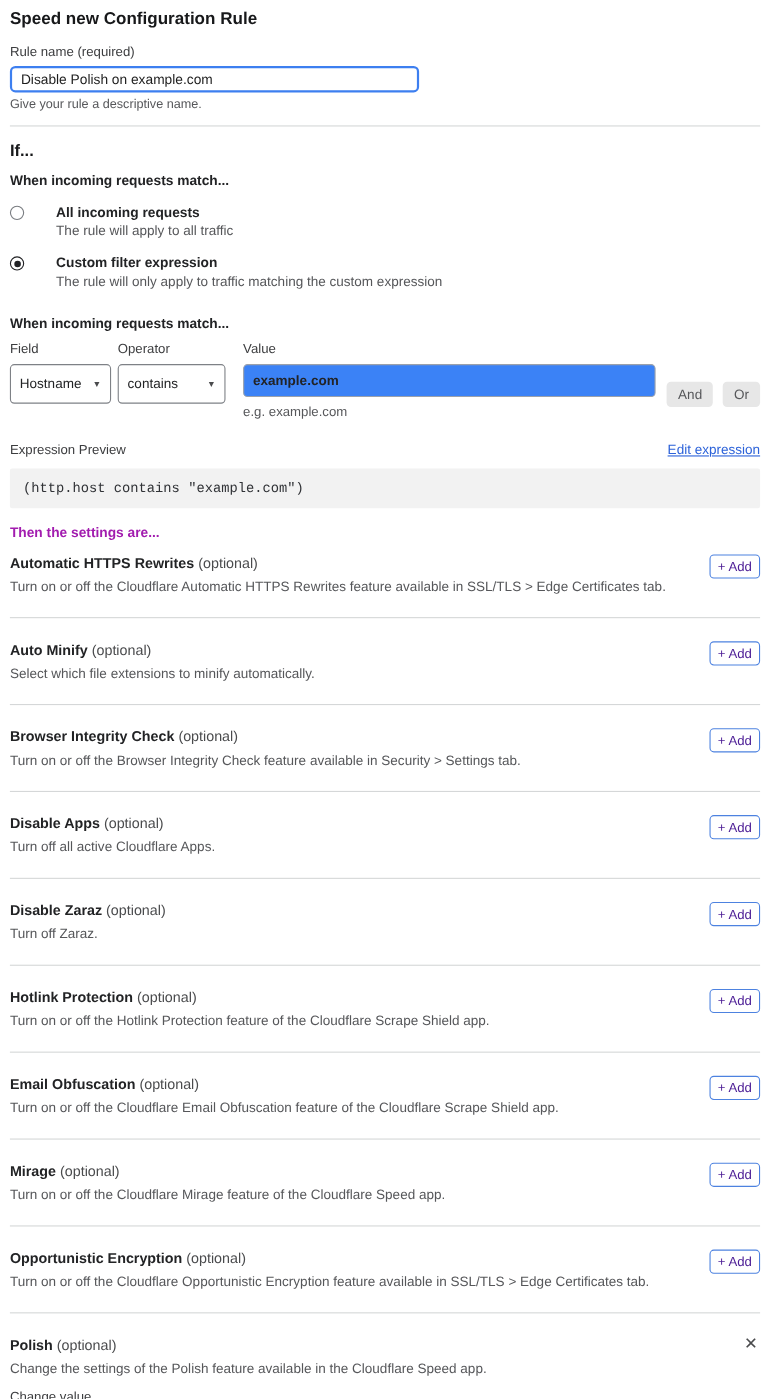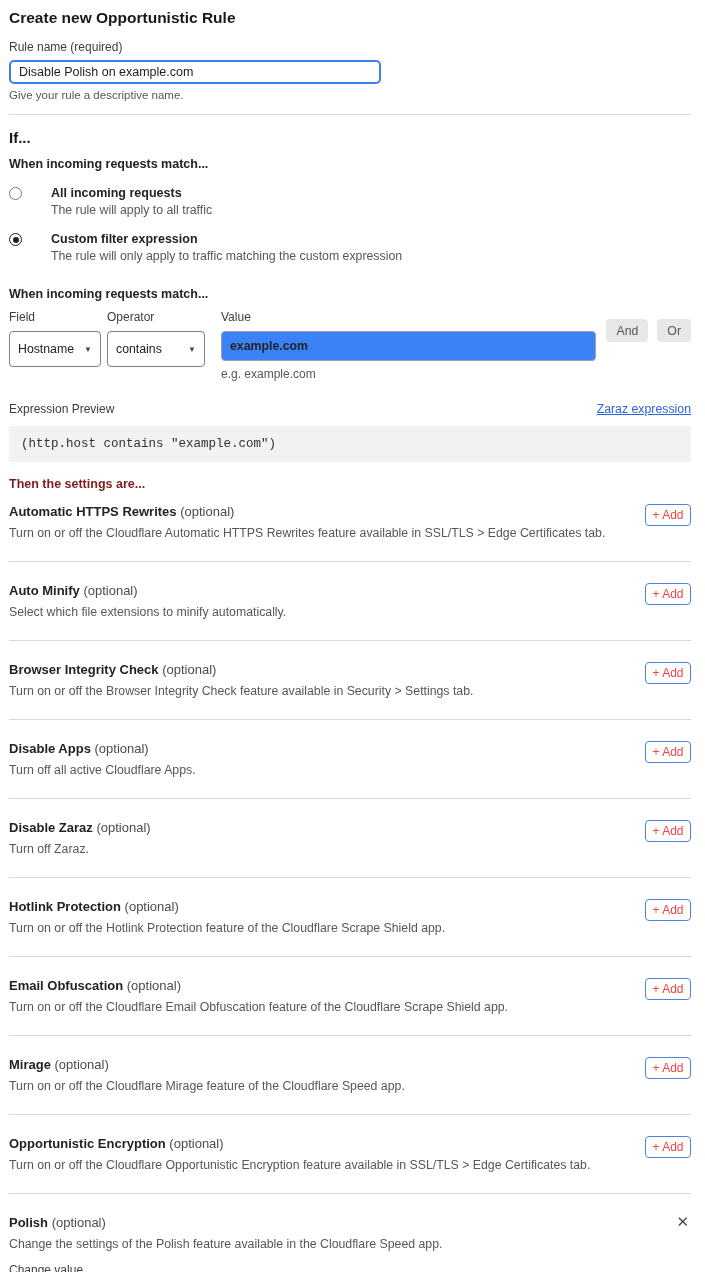--- a/index.html
+++ b/index.html
@@ -55,67 +55,67 @@
     display:flex; align-items:center; justify-content:space-between;
     padding:0 8px; font-size:12.3px; color:#222325; cursor:pointer;
   }
   .caret { font-size:8px; color:#4a4b4d; margin-left:6px; }
   .value-input {
     height:30px; width:100%; border:1px solid #9ba1ab; border-radius:4px;
     background:#3b82f6; padding:0 8px; font-family:"Liberation Sans", sans-serif;
     font-size:12.3px; font-weight:bold; color:#222325; outline:none;
   }
   .value-hint { font-size:12px; color:#56575a; margin-top:6px; }
-  .conj-buttons { display:flex; align-items:flex-start; margin-left:10px; margin-top:9px; }
+  .conj-buttons { display:flex; align-items:flex-start; margin-left:10px; margin-top:37px; }
   .conj-btn {
     height:23px; padding:0 10px; background:#e7e7e7; border:none; border-radius:4px;
     font-family:"Liberation Sans", sans-serif; font-size:12.3px; color:#56575a; cursor:pointer;
   }
   .conj-btn + .conj-btn { margin-left:9px; }
 
   
   .preview-header { display:flex; justify-content:space-between; align-items:flex-end; margin-top:21px; }
   .preview-label { font-size:12px; color:#3c3d3f; }
   .edit-link { font-size:12.3px; color:#2c62d9; text-decoration:underline; cursor:pointer; }
   .code-block {
     margin-top:10px; background:#f2f2f2; border-radius:2px;
     padding:11px 12px; font-family:"Liberation Mono", monospace;
     font-size:12.5px; color:#303236; height:36px; display:flex; align-items:center;
   }
 
-  .then-heading { font-size:12.5px; font-weight:bold; color:#7f1d1d; margin-top:15px; }
+  .then-heading { font-size:12.5px; font-weight:bold; color:#a21caf; margin-top:15px; }
 
   
   .setting-row {
     display:flex; justify-content:space-between; align-items:flex-start;
     padding:21px 0; border-bottom:1px solid #d5d7d8;
   }
   .setting-row.first { padding-top:13px; }
   .setting-title { font-size:13px; color:#222325; }
   .setting-name { font-weight:bold; }
   .optional { font-weight:normal; color:#4a4b4d; }
   .setting-desc { font-size:12.3px; color:#56575a; margin-top:7px; }
   .add-btn {
     height:22px; min-width:46px; padding:0 4px; background:#fff;
-    border:1px solid #4d82e0; border-radius:4px; color:#ef4444;
+    border:1px solid #4d82e0; border-radius:4px; color:#4c1d95;
     font-family:"Liberation Sans", sans-serif; font-size:12px; cursor:pointer;
     flex:0 0 auto; margin-left:12px;text-align:center;
   }
 
   
   .polish-row { position:relative; padding-top:21px; }
   .close-icon {
     position:absolute; right:2px; top:20px; font-size:15px; color:#4a4b4d;
     cursor:pointer; line-height:1;
   }
 </style>
 </head>
 <body>
 
-<h1 class="page-title">Create new Opportunistic Rule</h1>
+<h1 class="page-title">Speed new Configuration Rule</h1>
 
 <div class="field-label">Rule name (required)</div>
 <input class="rule-name-input" type="text" value="Disable Polish on example.com" style="">
 <div class="help-text">Give your rule a descriptive name.</div>
 
 <div class="divider"></div>
 
 <div class="section-heading">If...</div>
 <div class="sub-heading">When incoming requests match...</div>
 
@@ -158,21 +158,21 @@
     <div class="value-hint">e.g. example.com</div>
   </div>
   <div class="conj-buttons">
     <button class="conj-btn">And</button>
     <button class="conj-btn">Or</button>
   </div>
 </div>
 
 <div class="preview-header">
   <div class="preview-label">Expression Preview</div>
-  <a class="edit-link">Zaraz expression</a>
+  <a class="edit-link">Edit expression</a>
 </div>
 <div class="code-block">(http.host contains "example.com")</div>
 
 <div class="then-heading">Then the settings are...</div>
 
 <div class="setting-row first">
   <div class="setting-text">
     <div class="setting-title"><span class="setting-name">Automatic HTTPS Rewrites</span> <span class="optional">(optional)</span></div>
     <div class="setting-desc">Turn on or off the Cloudflare Automatic HTTPS Rewrites feature available in SSL/TLS &gt; Edge Certificates tab.</div>
   </div>

